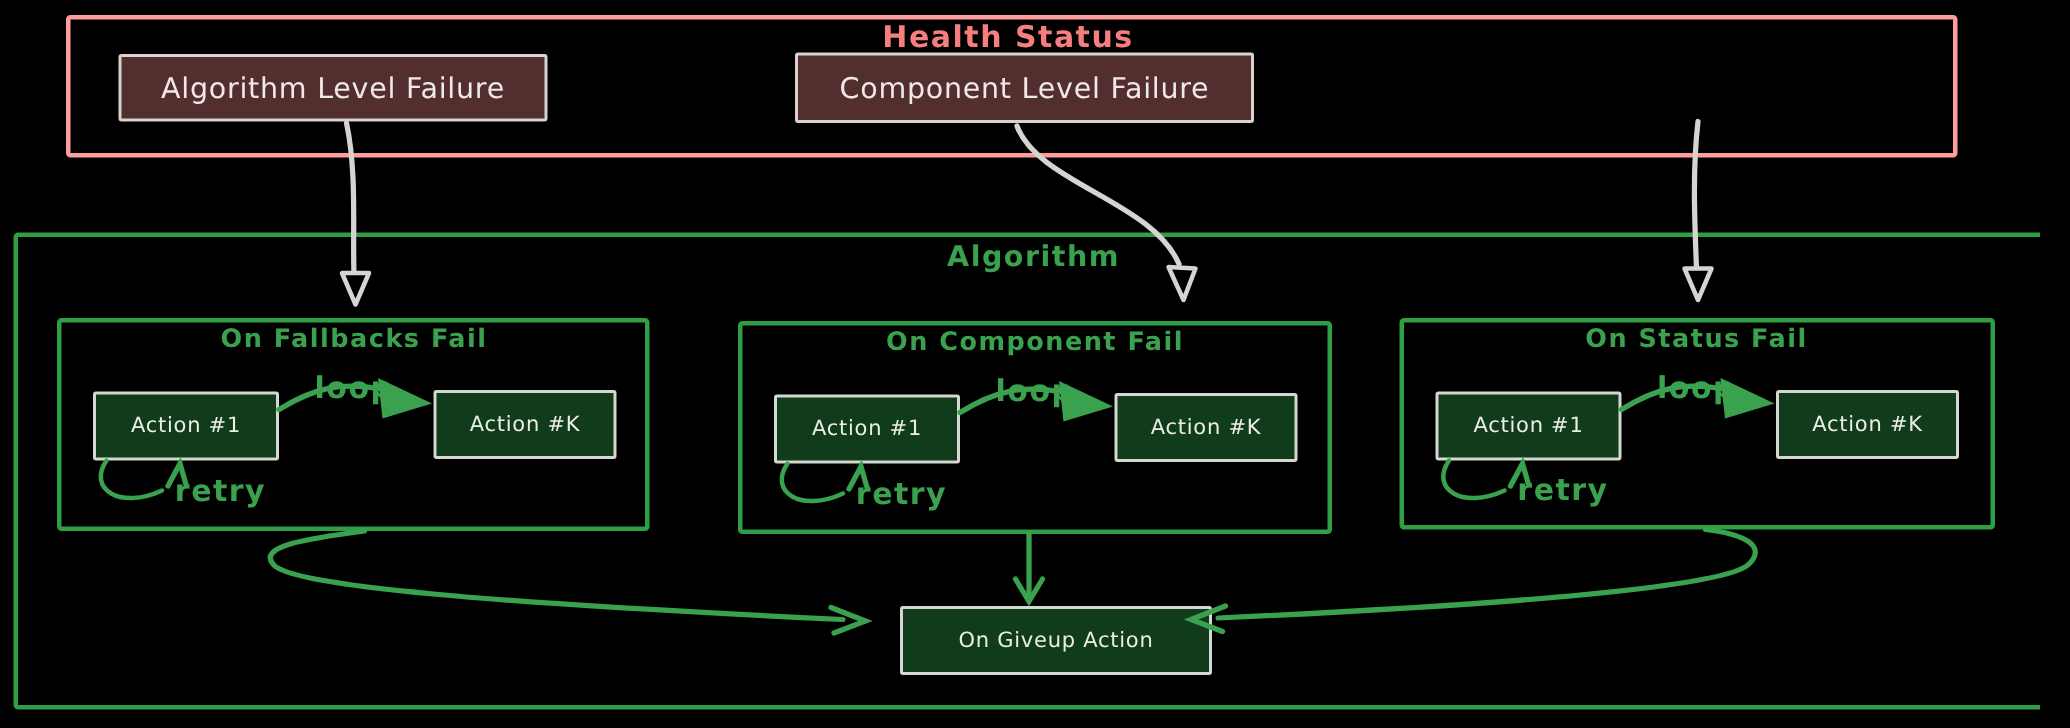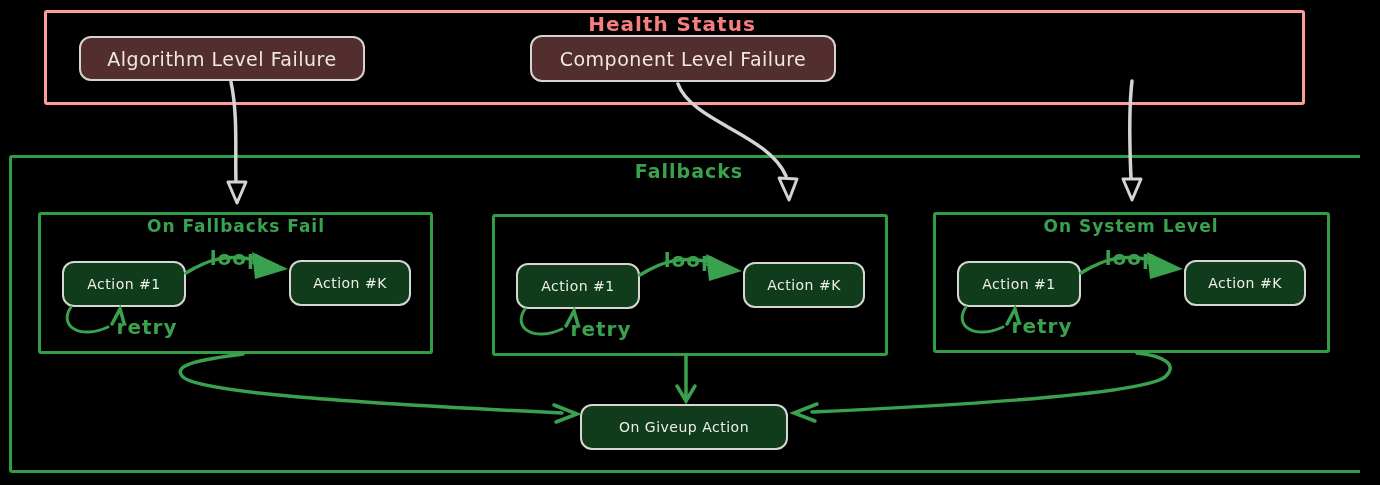--- a/index.html
+++ b/index.html
@@ -25,21 +25,21 @@
   .health-container{border:3px solid var(--health-border);}
   .green-container{border:3px solid var(--green-border);}
 
   .container-title{position:absolute;transform:translateX(-50%);white-space:nowrap;
     font-weight:bold;letter-spacing:1px;}
   .health-title{color:var(--health-title);font-size:20px;}
   .green-title{color:var(--green-label);font-size:19px;}
   .group-title{color:var(--green-label);font-size:17px;}
 
   .node{position:absolute;box-sizing:border-box;display:flex;align-items:center;justify-content:center;
-    white-space:nowrap;border-radius:12px;letter-spacing:0.5px;}
+    white-space:nowrap;border-radius:2px;letter-spacing:0.5px;}
   .failure-node{background:var(--failure-box-fill);border:2px solid var(--failure-box-border);
     color:var(--failure-box-text);font-size:19px;}
   .action-node{background:var(--action-fill);border:2px solid var(--action-border);
     color:var(--action-text);font-size:14px;}
 
   .edge-label{position:absolute;transform:translate(-50%,-50%);white-space:nowrap;
     color:var(--green-label);font-weight:bold;font-size:20px;letter-spacing:1px;}
 
   svg.arrows{position:absolute;left:0;top:0;width:1380px;height:485px;pointer-events:none;}
   .shaft-gray{fill:none;stroke:var(--arrow-gray);stroke-width:3.5;stroke-linecap:round;}
@@ -54,43 +54,44 @@
 
 <div id="stage">
 
   <div class="container health-container" style="left:44px;top:10px;width:1261px;height:95px;"></div>
   <div class="container-title health-title" style="left:672px;top:12px;">Health Status</div>
 
   <div class="node failure-node" style="left:79px;top:36px;width:286px;height:45px;">Algorithm Level Failure</div>
   <div class="node failure-node" style="left:530px;top:35px;width:306px;height:47px;">Component Level Failure</div>
 
   <div class="container green-container" style="left:9px;top:155px;width:1359px;height:318px;"></div>
-  <div class="container-title green-title" style="left:689px;top:160px;">Fallbacks</div>
+  <div class="container-title green-title" style="left:689px;top:160px;">Algorithm</div>
 
   <div class="container green-container" style="left:38px;top:212px;width:395px;height:142px;"></div>
   <div class="container-title group-title" style="left:236px;top:216px;">On Fallbacks Fail</div>
   <div class="node action-node" style="left:62px;top:261px;width:124px;height:46px;">Action #1</div>
   <div class="node action-node" style="left:289px;top:260px;width:122px;height:46px;">Action #K</div>
   <div class="edge-label" style="left:236px;top:258px;">loop</div>
   <div class="edge-label" style="left:147px;top:327px;">retry</div>
 
   <div class="container green-container" style="left:492px;top:214px;width:396px;height:142px;"></div>
+  <div class="container-title group-title" style="left:690px;top:218px;">On Component Fail</div>
   <div class="node action-node" style="left:516px;top:263px;width:124px;height:46px;">Action #1</div>
   <div class="node action-node" style="left:743px;top:262px;width:122px;height:46px;">Action #K</div>
   <div class="edge-label" style="left:690px;top:260px;">loop</div>
   <div class="edge-label" style="left:601px;top:329px;">retry</div>
 
   <div class="container green-container" style="left:933px;top:212px;width:397px;height:141px;"></div>
-  <div class="container-title group-title" style="left:1131px;top:216px;">On System Level</div>
+  <div class="container-title group-title" style="left:1131px;top:216px;">On Status Fail</div>
   <div class="node action-node" style="left:957px;top:261px;width:124px;height:46px;">Action #1</div>
   <div class="node action-node" style="left:1184px;top:260px;width:122px;height:46px;">Action #K</div>
   <div class="edge-label" style="left:1131px;top:258px;">loop</div>
   <div class="edge-label" style="left:1042px;top:326px;">retry</div>
 
-  <div class="node action-node" style="left:580px;top:404px;width:208px;height:46px;">On Giveup Action</div>
+  <div class="node action-node" style="left:600px;top:404px;width:208px;height:46px;">On Giveup Action</div>
 
   <svg class="arrows" viewBox="0 0 1380 485">
 
     <path class="shaft-gray" d="M 231 82 C 238 115, 235 152, 236 183"></path>
     <polygon class="head-hollow" points="237,203 228,182 246,182"></polygon>
     <path class="shaft-gray" d="M 678 84 C 692 122, 768 134, 786 176"></path>
     <polygon class="head-hollow" points="789,200 779,178 797,179"></polygon>
     <path class="shaft-gray" d="M 1132 81 C 1128 115, 1130 152, 1131 179"></path>
     <polygon class="head-hollow" points="1132,200 1123,179 1141,179"></polygon>
 

